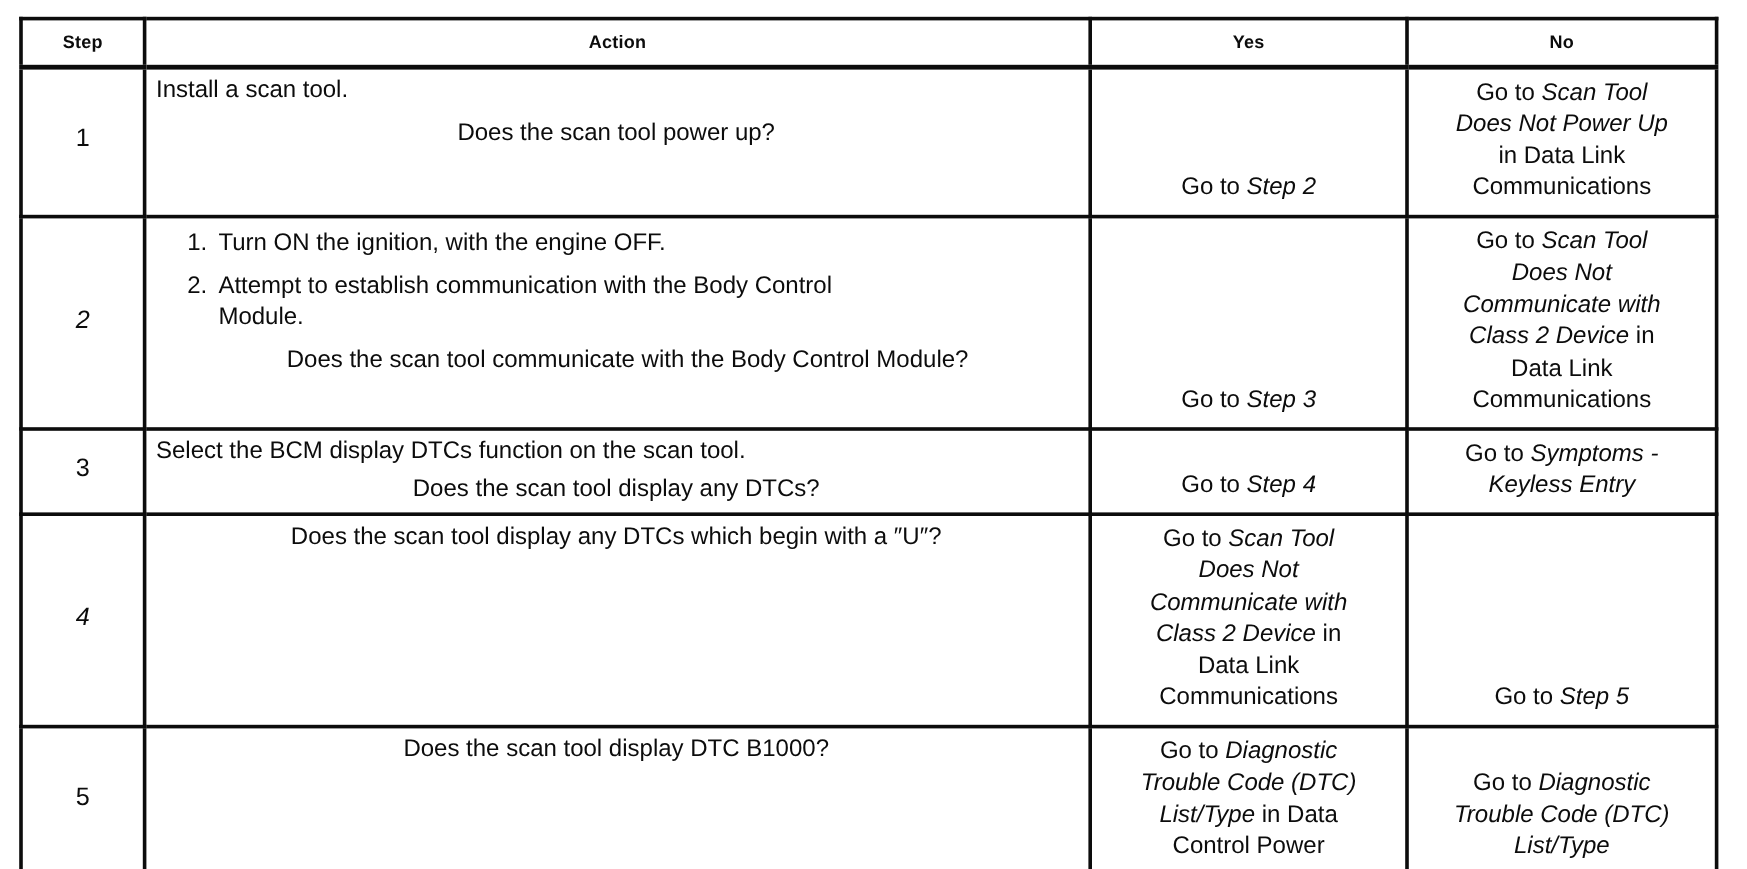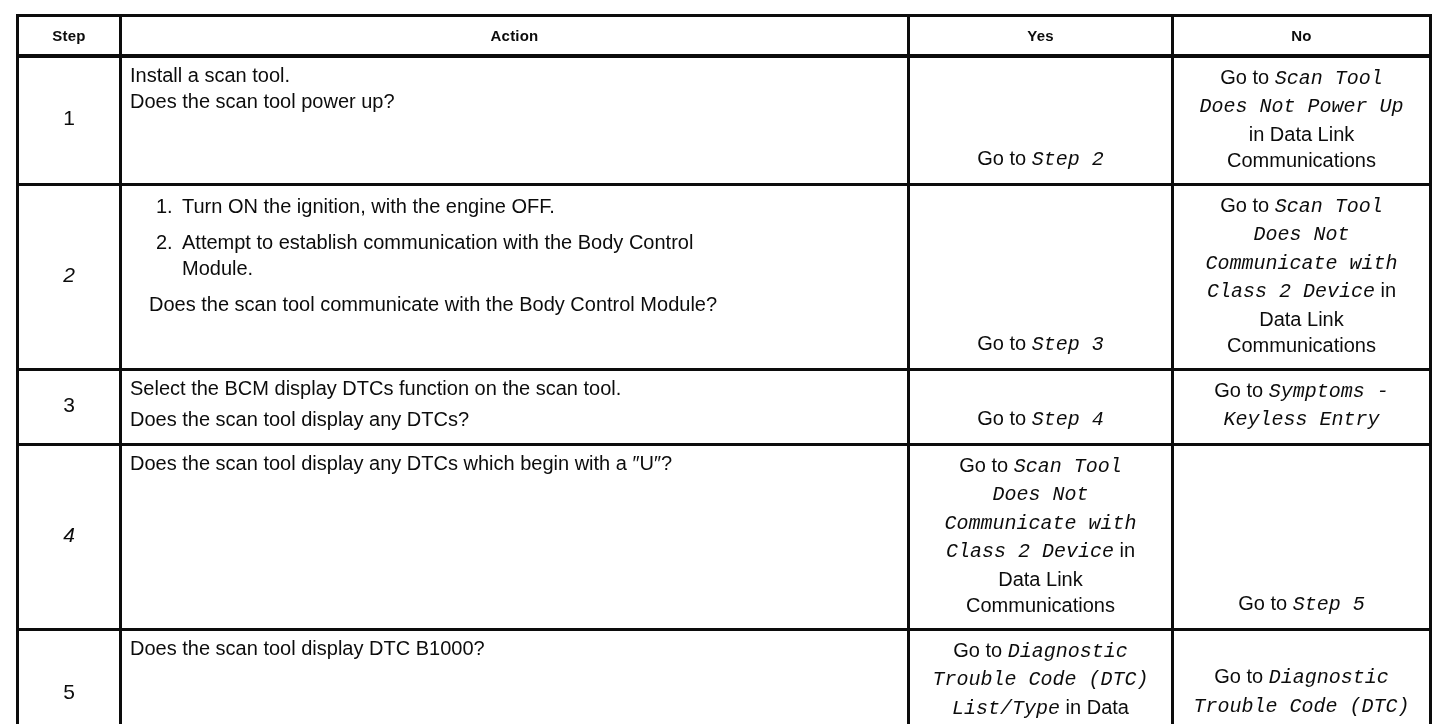--- a/index.html
+++ b/index.html
@@ -41,36 +41,36 @@
   }
   td.step.it { font-style: italic; }
 
   td.action {
     vertical-align: top;
     text-align: left;
     padding: 4px 10px 4px 8px;
     font-size: 20px;
     line-height: 26px;
   }
-  .action .block { }
-  .action .block:last-child { margin-bottom: 0; }
+  .action .block { margin-bottom: 10px; }
+  .action .block:last-child { margin-bottom: 0; text-align: center; }
 
   .li { display: flex; margin: 3px 0 10px 22px; }
   .li .num { flex: 0 0 30px; text-align: left; padding-left: 4px; }
   .li .li-text { flex: 1; }
   .question { margin-top: 2px; margin-left: 19px; }
 
   td.goto {
     vertical-align: bottom;
     text-align: center;
     font-size: 20px;
     line-height: 26.5px;
     padding: 6px 8px 9px 8px;
   }
-  td.goto i { font-style: italic; font-family: Liberation Mono, monospace; }
+  td.goto i { font-style: italic; }
 
   
   tr.r1 td { height: 121px; }
   tr.r2 td { height: 169px; }
   tr.r3 td { height: 70px; }
   tr.r4 td { height: 170px; margin-left: 24px; }
   tr.r5 td { height: 118px; }
 
   col.c-step { width: 103px; }
   col.c-action { width: 788px; }

